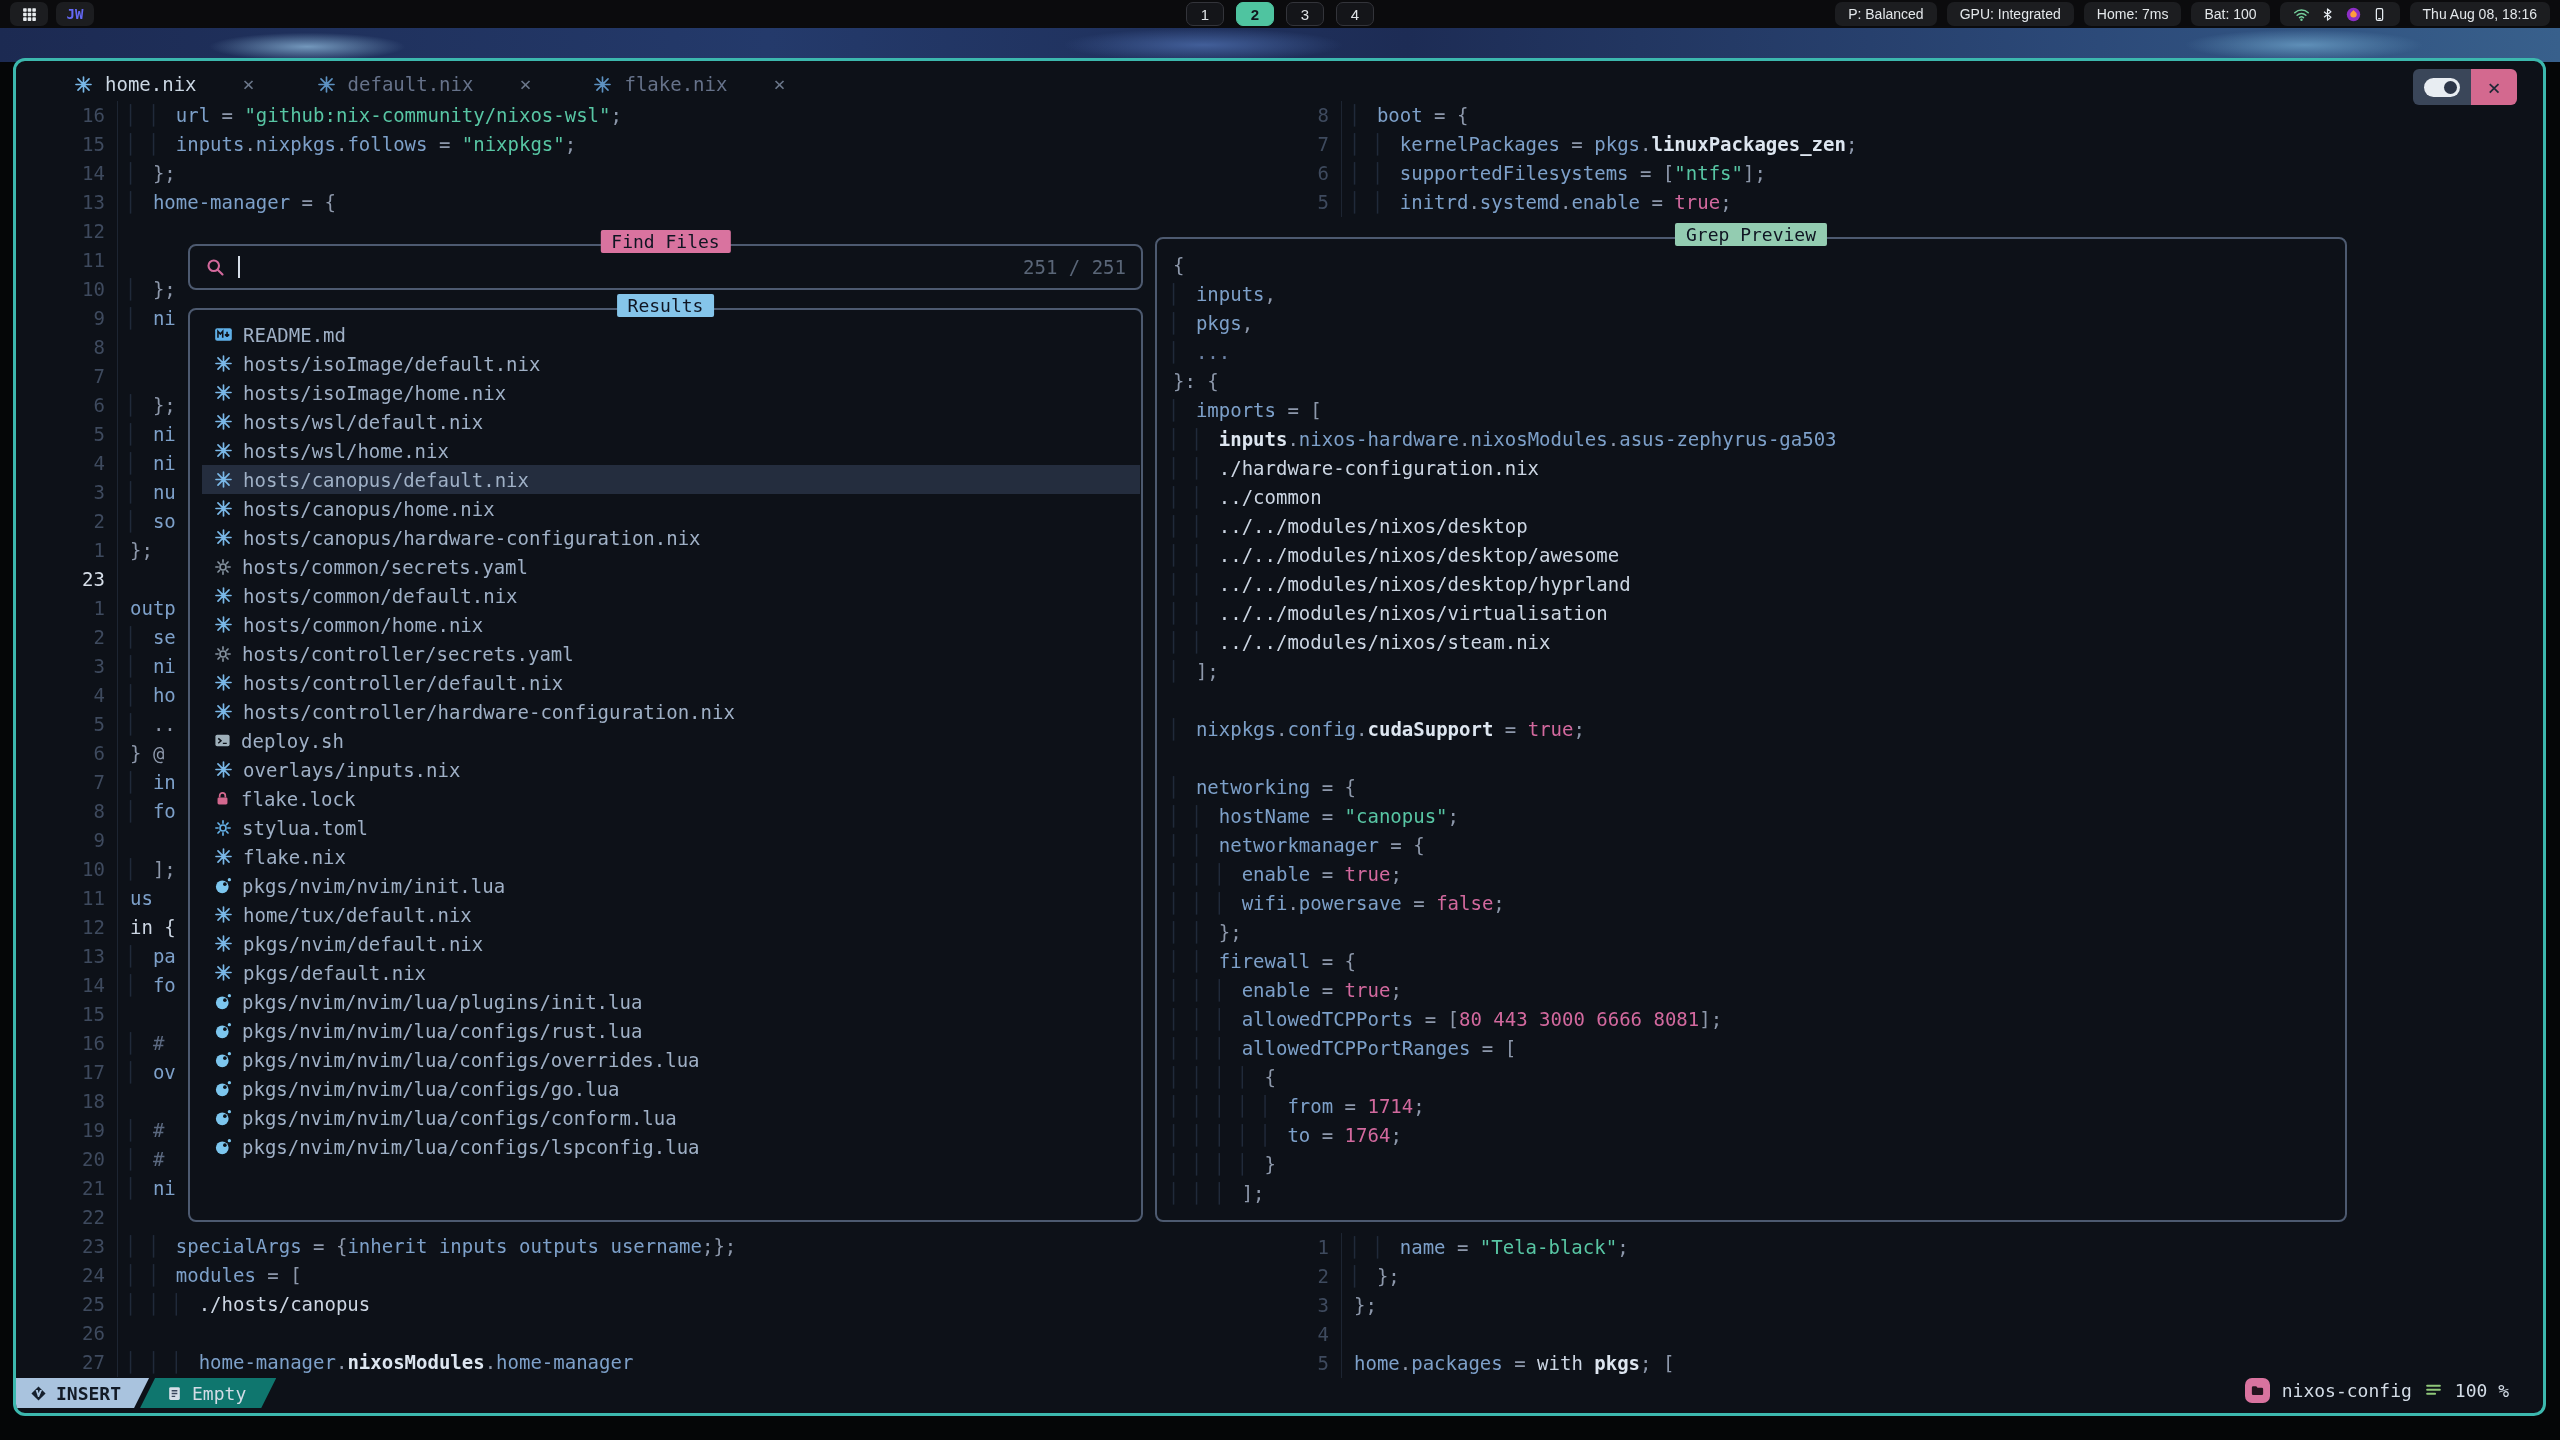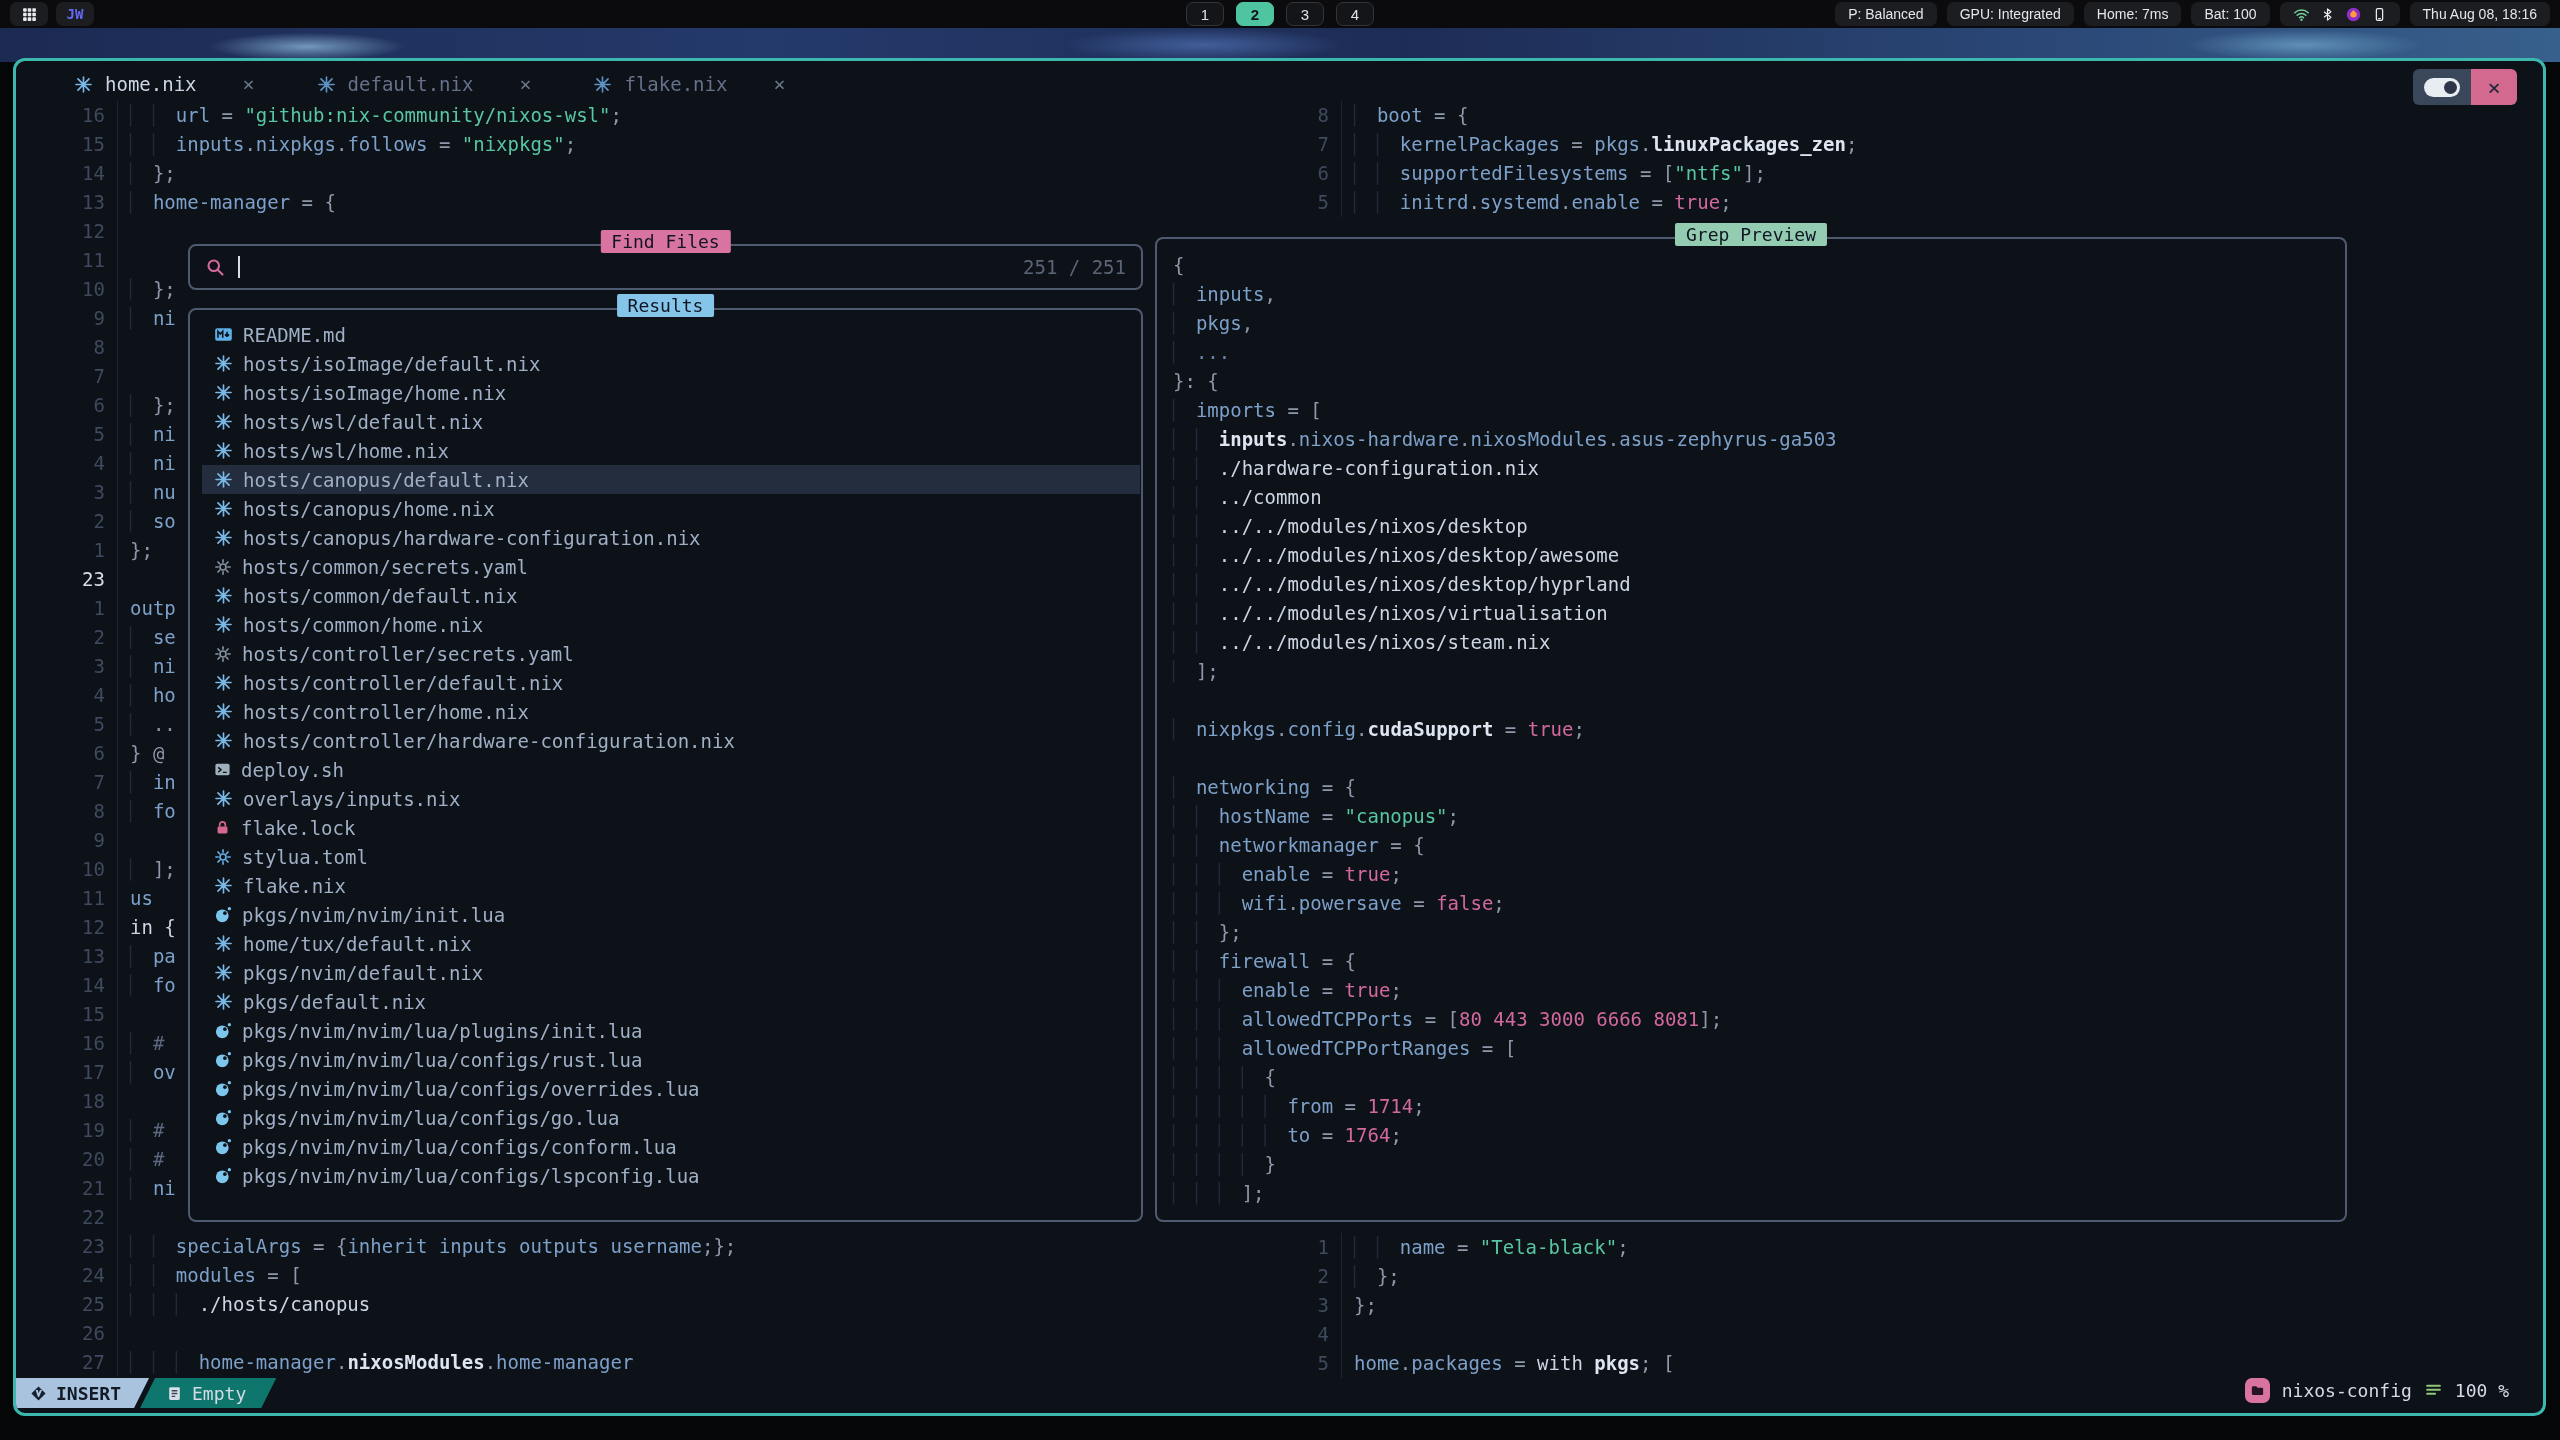--- a/index.html
+++ b/index.html
@@ -423,30 +423,20 @@
               <span class="fi-label">hosts/controller/default.nix</span>
             </div>
             <div class="fi">
               <span class="ico" style="color: rgb(122, 184, 232);">
                 <svg viewBox="0 0 24 24" width="19" height="19">
                   <g stroke="currentColor" stroke-width="2.1" stroke-linecap="round" fill="none">
                     <path d="M12 2.5v19M2.5 12h19M5 5l14 14M19 5L5 19"></path>
                   </g>
                 </svg>
               </span>
-              <span class="fi-label">hosts/controller/home.nix</span>
-            </div>
-            <div class="fi">
-              <span class="ico" style="color: rgb(122, 184, 232);">
-                <svg viewBox="0 0 24 24" width="19" height="19">
-                  <g stroke="currentColor" stroke-width="2.1" stroke-linecap="round" fill="none">
-                    <path d="M12 2.5v19M2.5 12h19M5 5l14 14M19 5L5 19"></path>
-                  </g>
-                </svg>
-              </span>
               <span class="fi-label">hosts/controller/hardware-configuration.nix</span>
             </div>
             <div class="fi">
               <span class="ico" style="color: rgb(159, 176, 186);">
                 <svg viewBox="0 0 24 24" width="17" height="17">
                   <rect x="2" y="4" width="20" height="16" rx="2.5" fill="currentColor"></rect>
                   <path d="M6 9l4 3.5L6 16M12.5 16H18" fill="none" stroke="#0d1118" stroke-width="2"></path>
                 </svg>
               </span>
               <span class="fi-label">deploy.sh</span>

